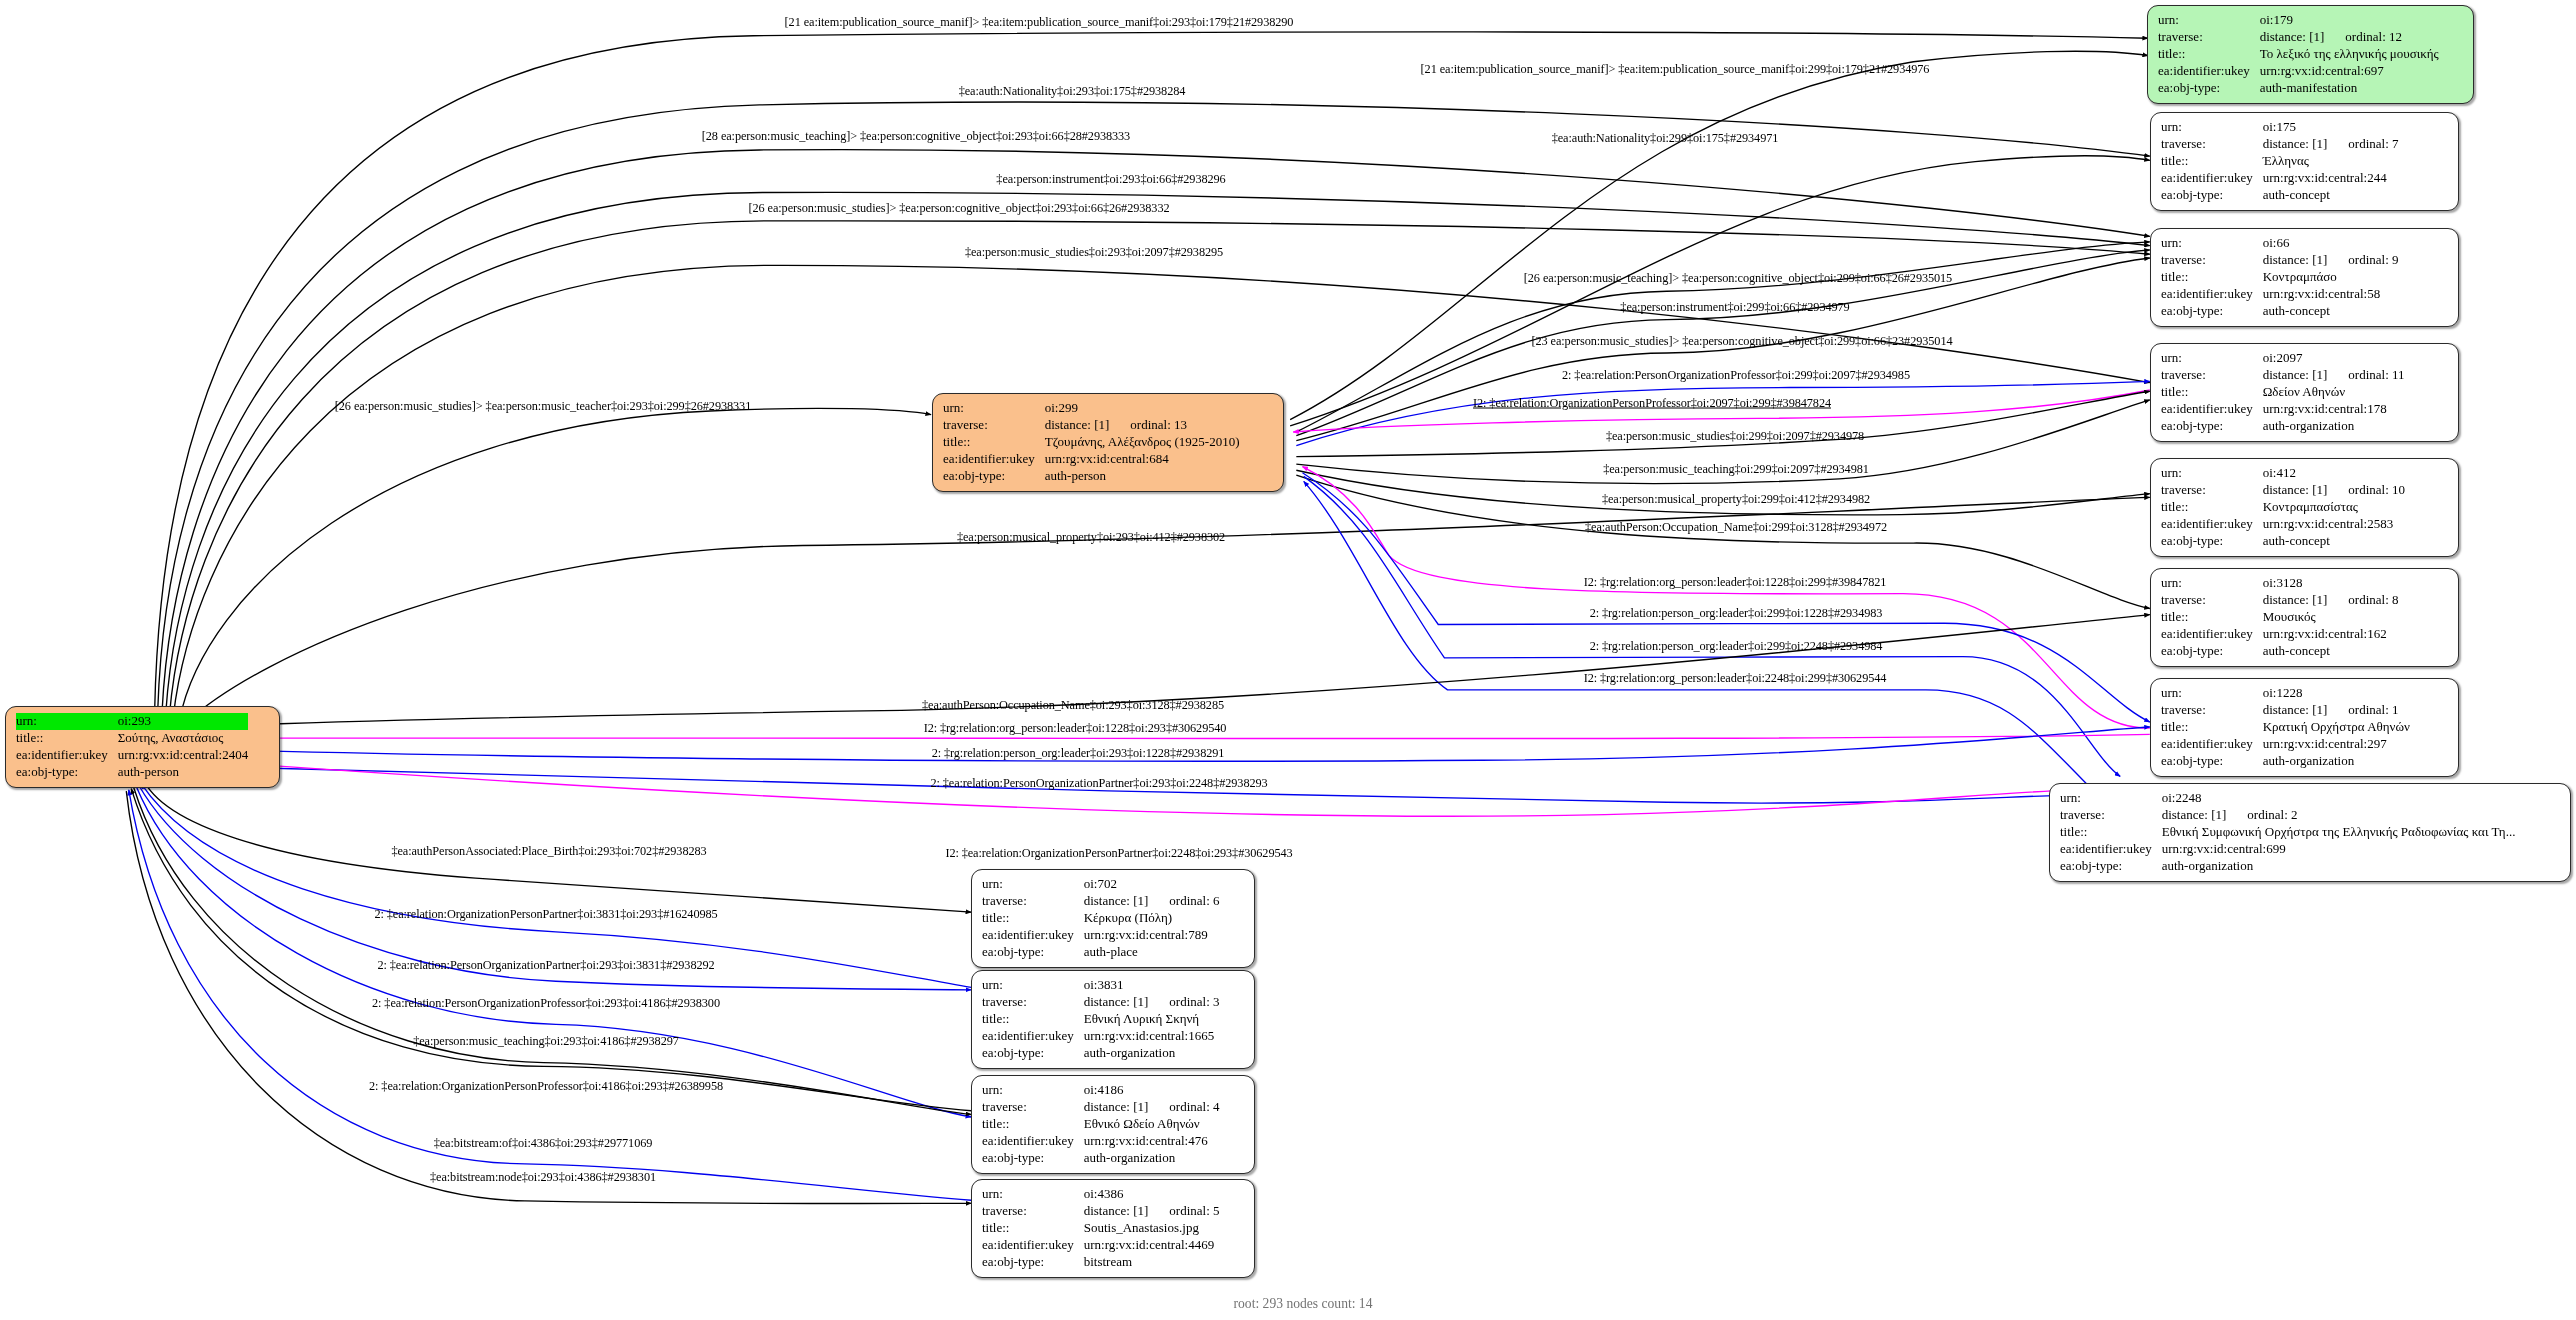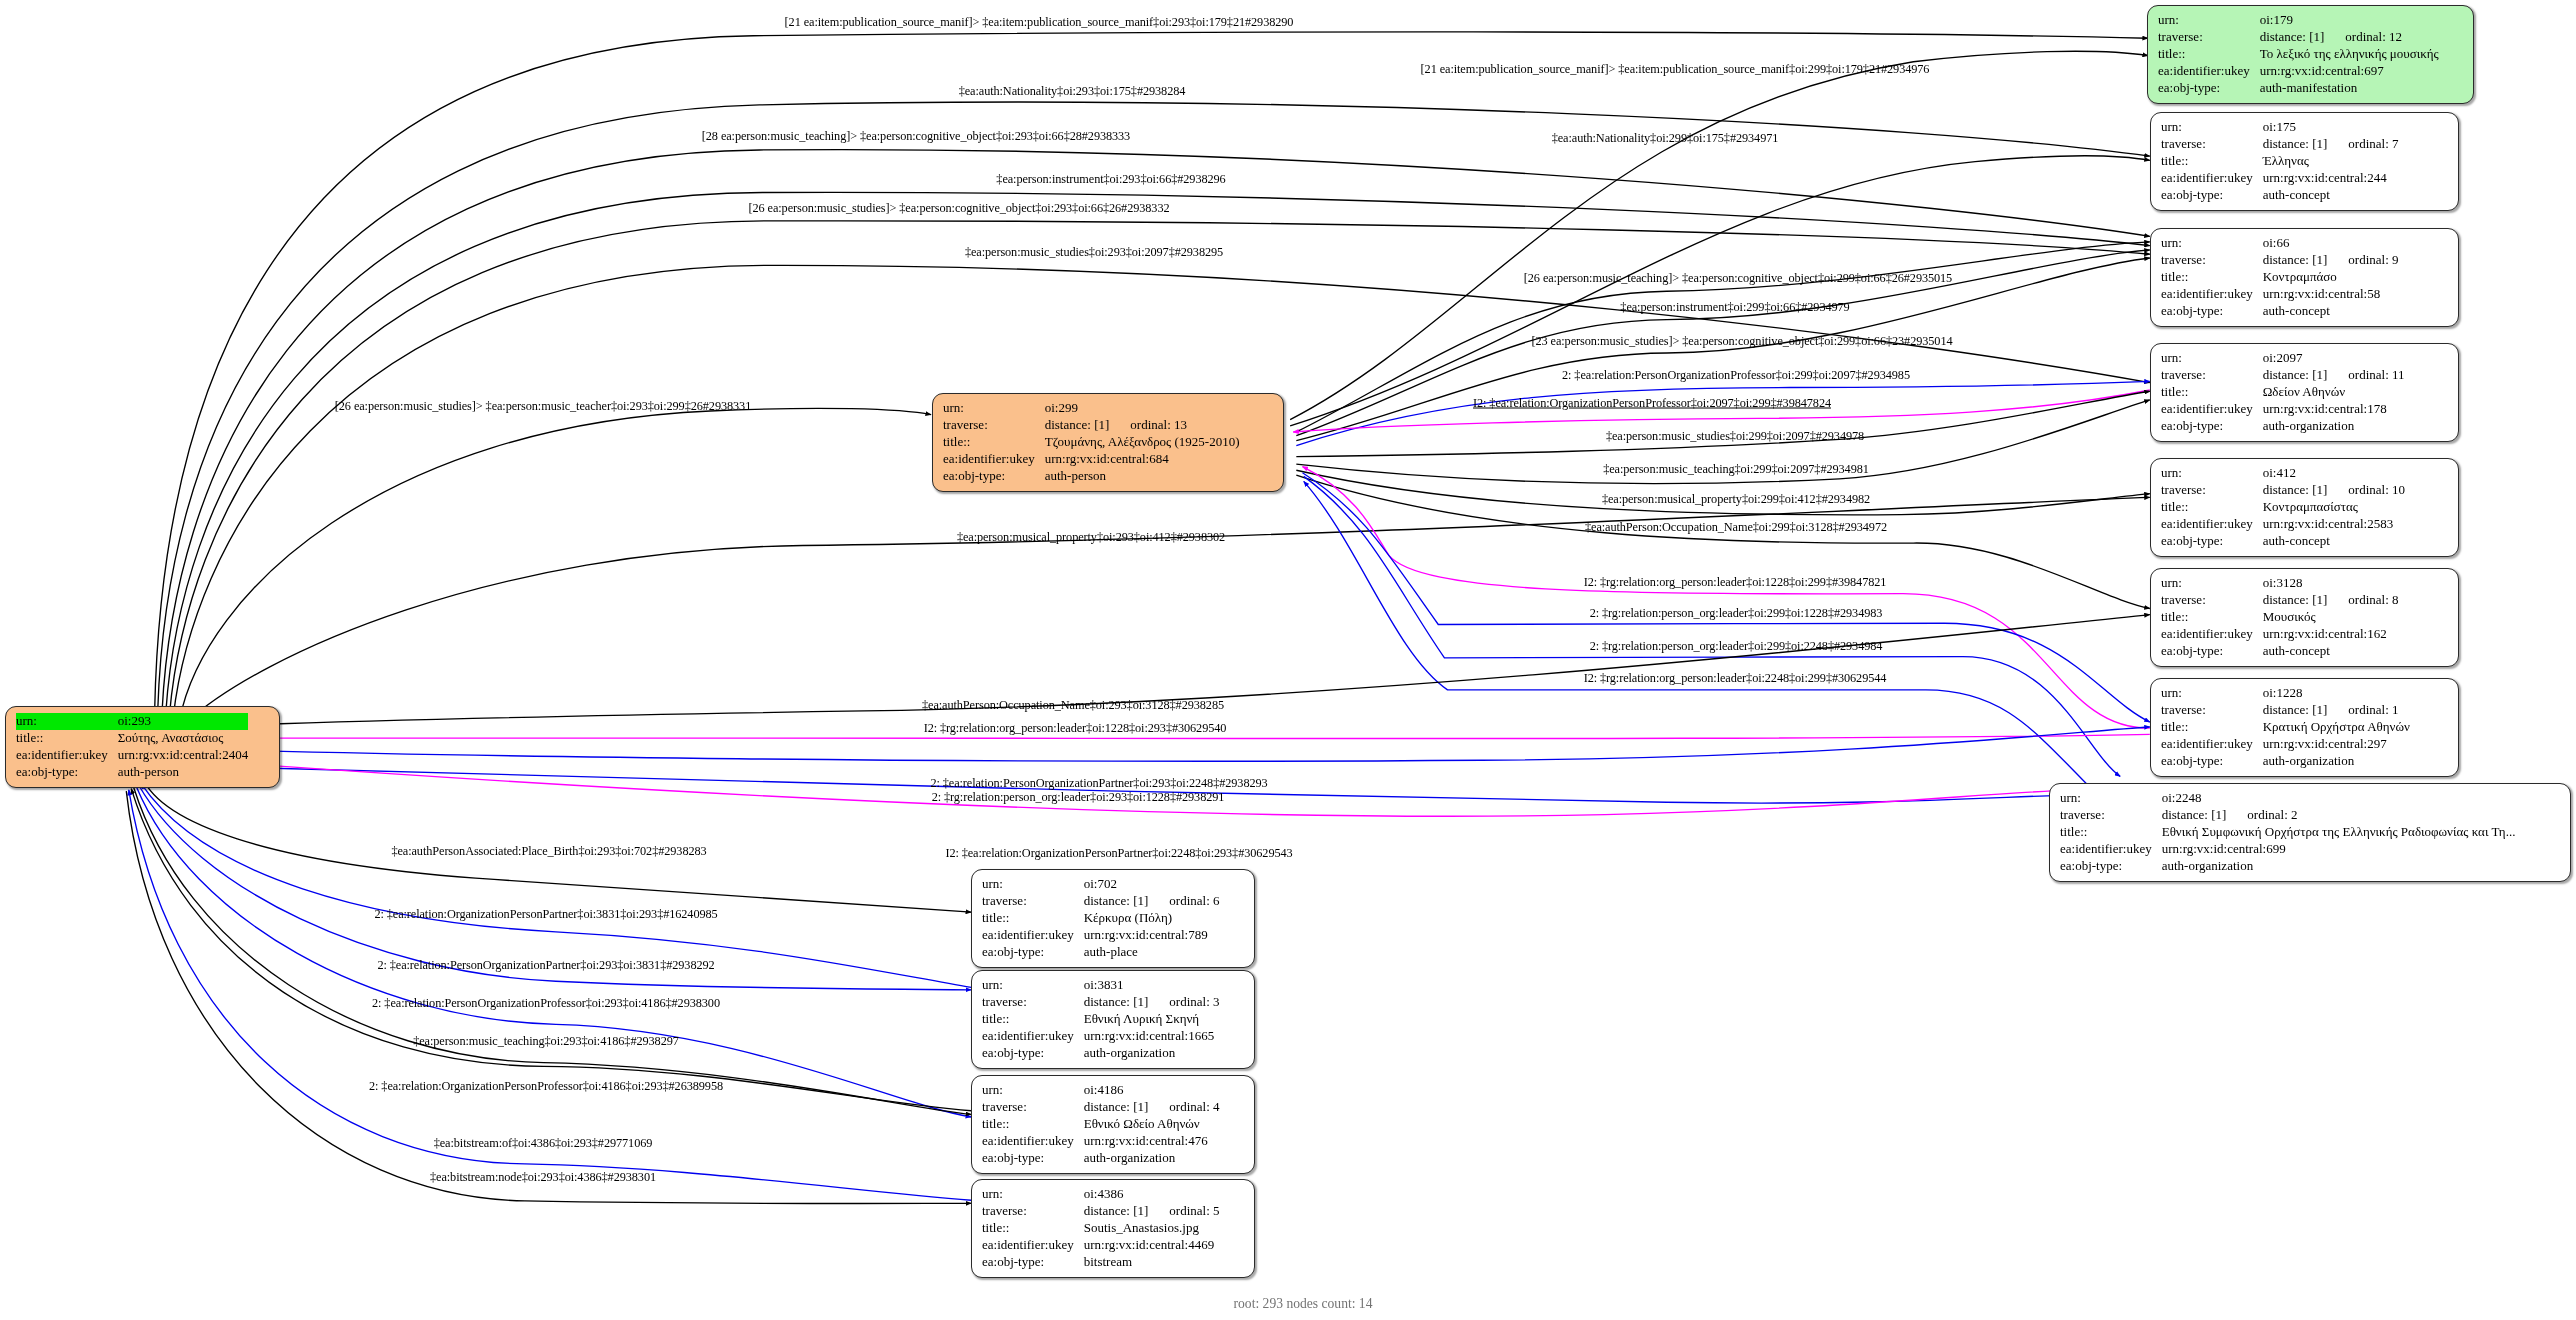--- a/index.html
+++ b/index.html
@@ -553,21 +553,21 @@
   <div class="elabel" style="left:1736px; top:469px;">‡ea:person:music_teaching‡oi:299‡oi:2097‡#2934981</div>
   <div class="elabel" style="left:1736px; top:499px;">‡ea:person:musical_property‡oi:299‡oi:412‡#2934982</div>
   <div class="elabel" style="left:1736px; top:527px;">‡ea:authPerson:Occupation_Name‡oi:299‡oi:3128‡#2934972</div>
   <div class="elabel" style="left:1091px; top:537px;">‡ea:person:musical_property‡oi:293‡oi:412‡#2938302</div>
   <div class="elabel" style="left:1735px; top:582px;">I2: ‡rg:relation:org_person:leader‡oi:1228‡oi:299‡#39847821</div>
   <div class="elabel" style="left:1736px; top:613px;">2: ‡rg:relation:person_org:leader‡oi:299‡oi:1228‡#2934983</div>
   <div class="elabel" style="left:1736px; top:646px;">2: ‡rg:relation:person_org:leader‡oi:299‡oi:2248‡#2934984</div>
   <div class="elabel" style="left:1735px; top:678px;">I2: ‡rg:relation:org_person:leader‡oi:2248‡oi:299‡#30629544</div>
   <div class="elabel" style="left:1073px; top:705px;">‡ea:authPerson:Occupation_Name‡oi:293‡oi:3128‡#2938285</div>
   <div class="elabel" style="left:1075px; top:728px;">I2: ‡rg:relation:org_person:leader‡oi:1228‡oi:293‡#30629540</div>
-  <div class="elabel" style="left:1078px; top:753px;margin-top:44px;">2: ‡rg:relation:person_org:leader‡oi:293‡oi:1228‡#2938291</div>
+  <div class="elabel" style="left:1078px; top:753px;">2: ‡rg:relation:person_org:leader‡oi:293‡oi:1228‡#2938291</div>
   <div class="elabel" style="left:1099px; top:783px;">2: ‡ea:relation:PersonOrganizationPartner‡oi:293‡oi:2248‡#2938293</div>
   <div class="elabel" style="left:1099px; top:853px;margin-left:20px;">I2: ‡ea:relation:OrganizationPersonPartner‡oi:2248‡oi:293‡#30629543</div>
   <div class="elabel" style="left:549px; top:851px;">‡ea:authPersonAssociated:Place_Birth‡oi:293‡oi:702‡#2938283</div>
   <div class="elabel" style="left:546px; top:914px;">2: ‡ea:relation:OrganizationPersonPartner‡oi:3831‡oi:293‡#16240985</div>
   <div class="elabel" style="left:546px; top:965px;">2: ‡ea:relation:PersonOrganizationPartner‡oi:293‡oi:3831‡#2938292</div>
   <div class="elabel" style="left:546px; top:1003px;">2: ‡ea:relation:PersonOrganizationProfessor‡oi:293‡oi:4186‡#2938300</div>
   <div class="elabel" style="left:546px; top:1041px;">‡ea:person:music_teaching‡oi:293‡oi:4186‡#2938297</div>
   <div class="elabel" style="left:546px; top:1086px;">2: ‡ea:relation:OrganizationPersonProfessor‡oi:4186‡oi:293‡#26389958</div>
   <div class="elabel" style="left:543px; top:1143px;">‡ea:bitstream:of‡oi:4386‡oi:293‡#29771069</div>
   <div class="elabel" style="left:543px; top:1177px;">‡ea:bitstream:node‡oi:293‡oi:4386‡#2938301</div>

